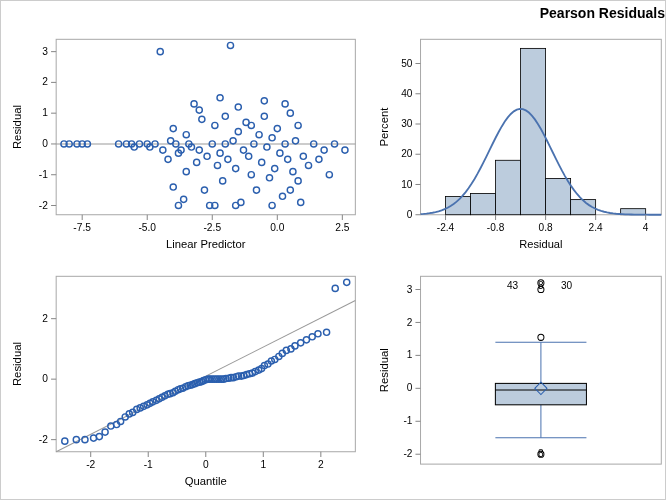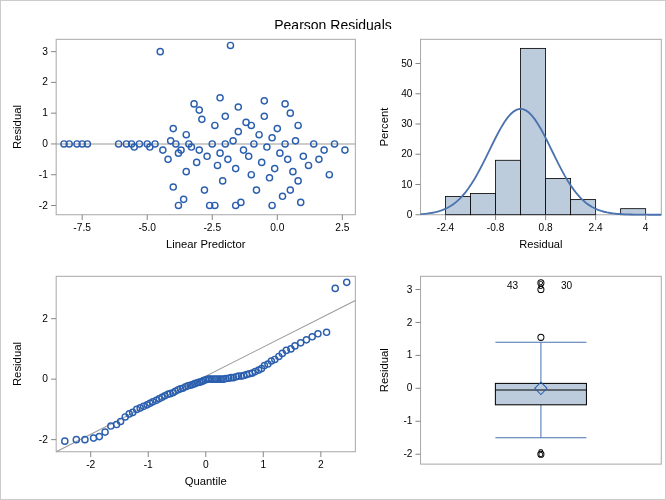--- a/index.html
+++ b/index.html
@@ -7,24 +7,24 @@
     padding: 0;
     font-family: Arial, sans-serif;
     background: #fff;
     width: 666px;
     height: 500px;
     position: relative;
     box-sizing: border-box;
     border: 1px solid #ccc;
   }
   .title {
-    text-align: center;
-    font-weight: normal;
+    text-align: right;
+    font-weight: bold;
     font-size: 14px;
-    padding-top: 16px;
+    padding-top: 4px;
     padding-bottom: 2px;
   }
   .panels {
     position: absolute;
     top: 28px;
     left: 6px;
     right: 6px;
     bottom: 6px;
     display: grid;
     grid-template-columns: 55% 45%;

